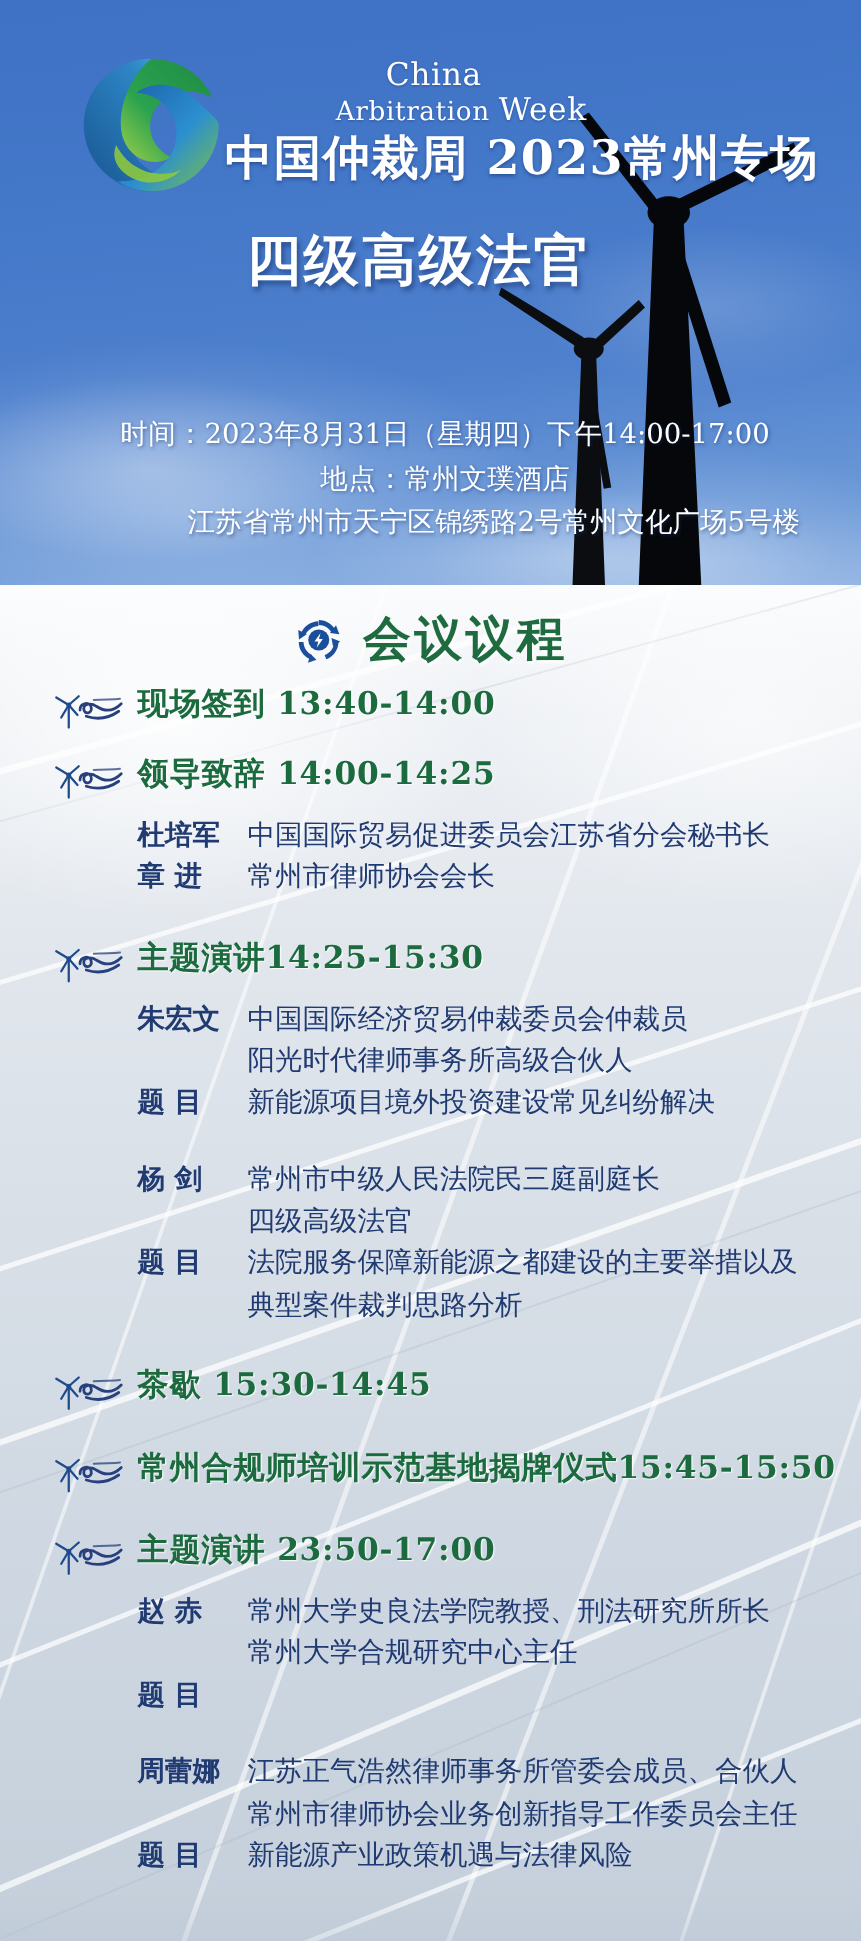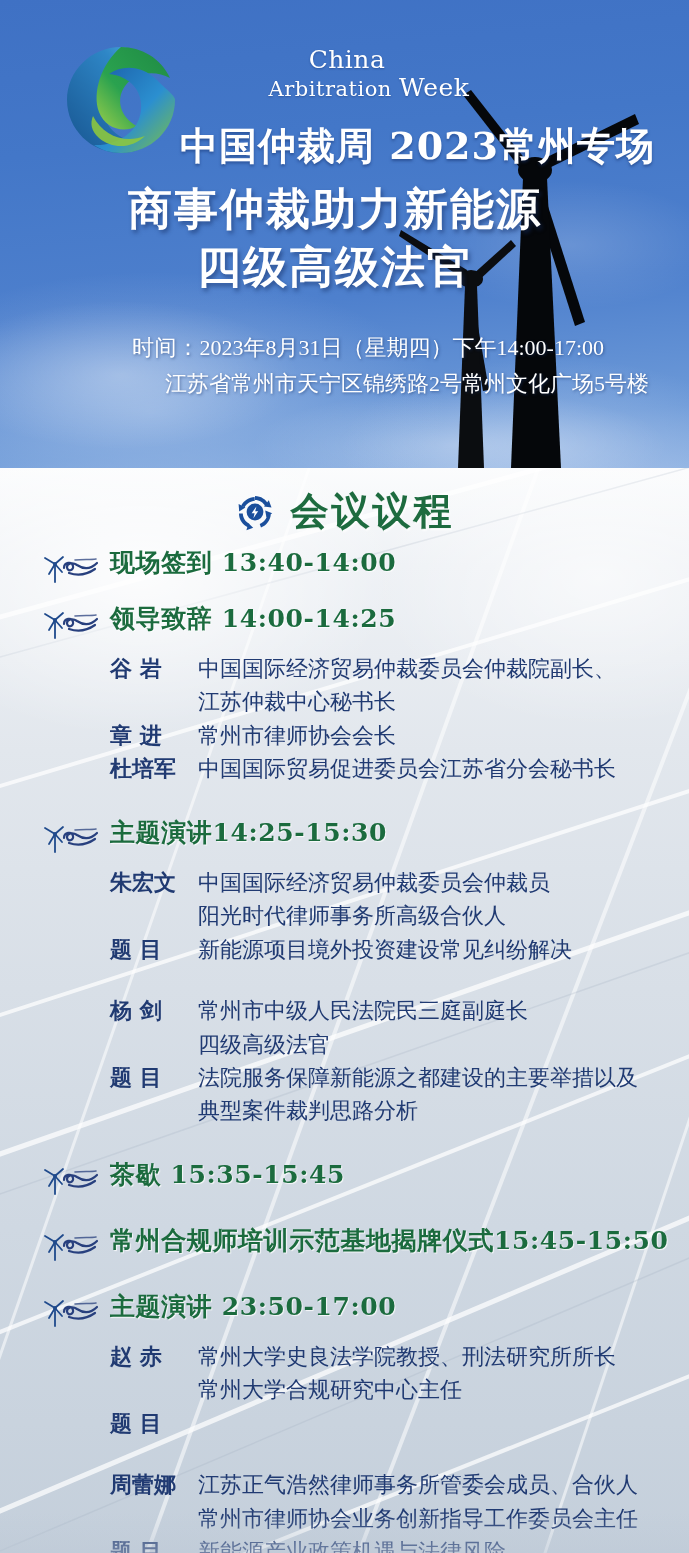--- a/index.html
+++ b/index.html
@@ -43,32 +43,31 @@
   }
   .brand-en .l1 { font-size:25px; letter-spacing:.5px; }
   .brand-en .l2 { font-size:21px; letter-spacing:.5px; padding-left:44px; margin-top:1px; }
   .brand-en .l2 .big { font-size:25px; }
 
   .brand-cn {
     position:absolute; left:180px; top:101px;
     font-size:38px; font-weight:bold; color:#fff; letter-spacing:1px;
     text-shadow:0 2px 3px rgba(18,46,105,.5);
     white-space:nowrap;
-    margin-top:20px;
   }
 
   .main-title {
     position:absolute; left:55px; top:180px; width:560px;
     font-size:44px; font-weight:bold; color:#fff; line-height:1.32;
     letter-spacing:2px;
     text-shadow:2px 3px 4px rgba(20,46,100,.55);
   }
   .main-title div { white-space:nowrap; }
 
-  .meta { position:absolute; left:58px; top:330px; width:620px; color:#fff;font-family:Liberation Serif, serif; }
+  .meta { position:absolute; left:46px; top:330px; width:620px; color:#fff; }
   .meta-row { font-size:22px; line-height:1.62; white-space:nowrap;
               text-shadow:1px 1px 3px rgba(22,50,105,.55); }
   .meta-row .lbl { letter-spacing:.5px; }
   .meta-indent { padding-left:78px; }
 
   
   .body-wrap {
     position:relative; width:689px; height:1085px; overflow:hidden;
     background:
       linear-gradient(to bottom,#fbfcfd 0%,#eef1f5 9%,#e2e7ed 26%,#d8dfe7 48%,#cfd8e2 70%,#c9d3de 88%,#c4cfdb 100%);
@@ -186,27 +185,29 @@
       <div class="l1">China</div>
       <div class="l2">
         <span>Arbitration</span>
         <span class="big">Week</span>
       </div>
     </div>
 
     <div class="brand-cn">中国仲裁周 2023常州专场</div>
 
     <div class="main-title">
-      <div>商事仲裁助力新能源</div>
       <div>四级高级法官</div>
     </div>
 
     <div class="meta">
       <div class="meta-row">
         <span class="lbl">时间：</span><span>2023年8月31日（星期四）下午14:00-17:00</span>
+      </div>
+      <div class="meta-row">
+        <span class="lbl">地点：</span><span>常州文璞酒店</span>
       </div>
       <div class="meta-row meta-indent">江苏省常州市天宁区锦绣路2号常州文化广场5号楼</div>
     </div>
   </div>
 
   <div class="body-wrap">
 
     <div class="panel-lines">
       <svg width="689" height="1085" viewBox="0 0 689 1085">
         <g stroke="#ffffff" stroke-opacity=".72" fill="none">
@@ -297,33 +298,26 @@
                 <path d="M22 16 C22 10 30 9 31 14 C32 19 25 20 25 15 C25 11 31 10 35 13 C41 17 48 18 55 11" stroke-width="2.2"></path>
                 <path d="M27 21 C33 23 43 24 53 17" stroke-width="2.2"></path>
                 <path d="M33 8 C41 7 48 8 54 7" stroke-width="1.6" stroke-opacity=".75"></path>
               </g>
             </svg>
           </span>
           <span class="sec-label">领导致辞 14:00-14:25</span>
         </div>
         <div class="people">
           <div class="prow">
-            <span class="pname spread">谷  岩</span>
-            <span class="pdesc">
-              <span>中国国际经济贸易仲裁委员会仲裁院副长、</span>
-              <span class="cont">江苏仲裁中心秘书长</span>
-            </span>
+            <span class="pname">杜培军</span>
+            <span class="pdesc">中国国际贸易促进委员会江苏省分会秘书长</span>
           </div>
           <div class="prow">
             <span class="pname spread">章  进</span>
             <span class="pdesc">常州市律师协会会长</span>
-          </div>
-          <div class="prow">
-            <span class="pname">杜培军</span>
-            <span class="pdesc">中国国际贸易促进委员会江苏省分会秘书长</span>
           </div>
         </div>
       </div>
 
       <div class="gap-l"></div>
 
       <div class="sec">
         <div class="sec-head">
           <span class="wind-icon">
             <svg width="62" height="32" viewBox="0 0 62 32">
@@ -390,21 +384,21 @@
                 <line x1="13" y1="12" x2="20" y2="20"></line>
               </g>
               <circle cx="13" cy="12" r="2" fill="#1f4a8c"></circle>
               <g stroke="#28407e" fill="none" stroke-linecap="round">
                 <path d="M22 16 C22 10 30 9 31 14 C32 19 25 20 25 15 C25 11 31 10 35 13 C41 17 48 18 55 11" stroke-width="2.2"></path>
                 <path d="M27 21 C33 23 43 24 53 17" stroke-width="2.2"></path>
                 <path d="M33 8 C41 7 48 8 54 7" stroke-width="1.6" stroke-opacity=".75"></path>
               </g>
             </svg>
           </span>
-          <span class="sec-label">茶歇 15:35-15:45</span>
+          <span class="sec-label">茶歇 15:30-14:45</span>
         </div>
       </div>
 
       <div class="gap-m"></div>
 
       <div class="sec">
         <div class="sec-head">
           <span class="wind-icon">
             <svg width="62" height="32" viewBox="0 0 62 32">
               <g stroke="#1f4a8c" fill="none" stroke-width="1.8" stroke-linecap="round">

